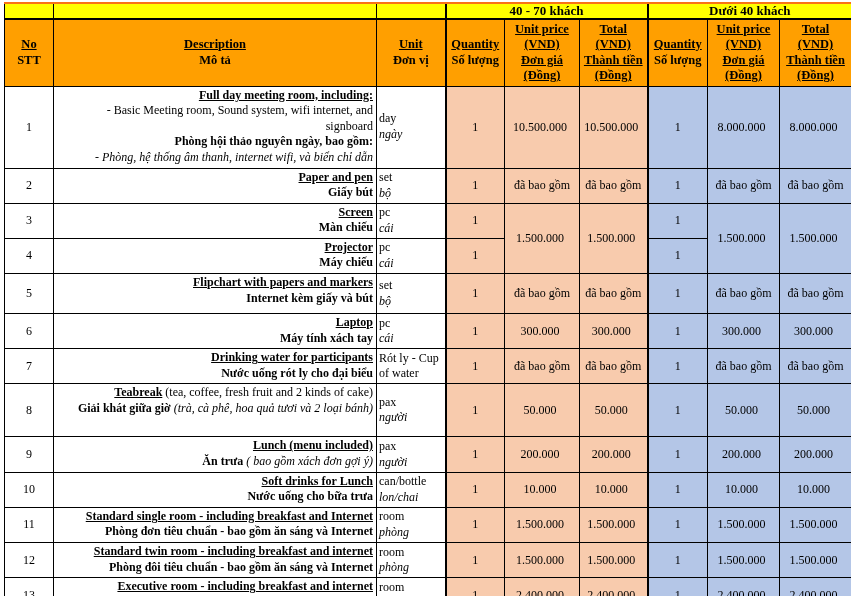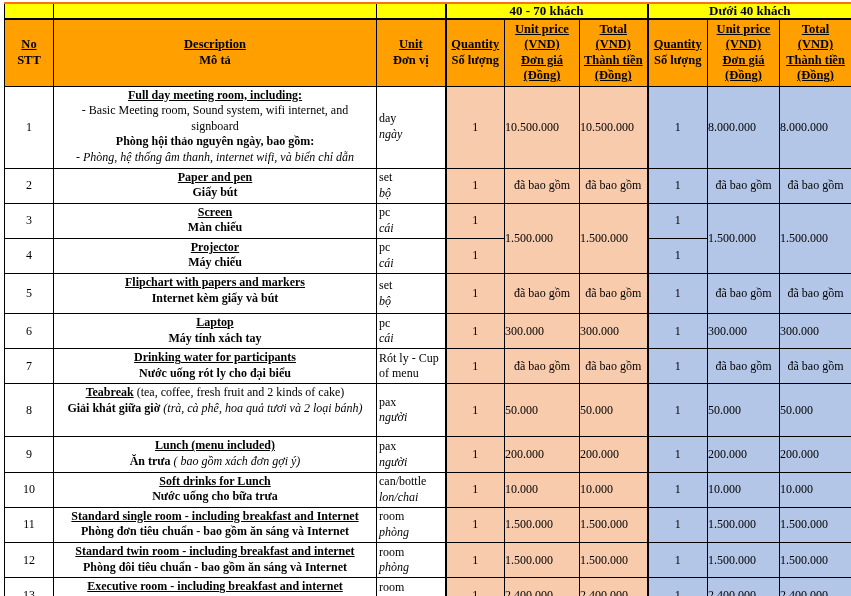--- a/index.html
+++ b/index.html
@@ -17,26 +17,26 @@
   }
   
   .oc{
     background:#FF9F00;text-align:center;vertical-align:middle;
     font-size:12.5px;line-height:1.25;padding:1px 2px;
   }
   
   .gsep{border-left:2px solid #000;}
   
   .c-no{text-align:center;vertical-align:middle;font-size:12px;background:#fff;}
-  .c-desc{vertical-align:top;text-align:center;padding:1px 3px 2px 3px;font-size:12px;line-height:1.3;background:#fff;}
+  .c-desc{vertical-align:top;text-align:right;padding:1px 3px 2px 3px;font-size:12px;line-height:1.3;background:#fff;}
   .c-unit{text-align:left;vertical-align:middle;font-size:12px;line-height:1.3;background:#fff;padding:0 2px;}
   .c-val{font-size:12px;vertical-align:middle;}
   .peach{background:#F8CBAD;}
   .blue{background:#B4C6E7;}
-  .num{text-align:left;padding-right:4px;}
+  .num{text-align:center;padding-right:4px;}
   .ctr{text-align:center;}
   .s-r{font-weight:normal;font-style:normal;}
   .s-b{font-weight:bold;text-decoration:underline;}
   .s-i{font-style:italic;}
   .s-bi{font-weight:bold;}
 </style>
 </head>
 <body>
 
 <div class="sheet">
@@ -208,21 +208,21 @@
           <td class="c-val blue num">300.000</td>
           <td class="c-val blue num">300.000</td>
         </tr>
         <tr style="height: 34px;">
           <td class="c-no">7</td>
           <td class="c-desc">
             <div><span class="s-b">Drinking water for participants</span></div>
             <div><span class="s-bi">Nước uống rót ly cho đại biểu</span></div>
           </td>
           <td class="c-unit">
-            <div><span class="s-r">Rót ly - Cup of menu</span></div>
+            <div><span class="s-r">Rót ly - Cup of water</span></div>
           </td>
           <td class="c-val ctr gsep peach">1</td>
           <td class="c-val peach ctr">đã bao gồm</td>
           <td class="c-val peach ctr">đã bao gồm</td>
           <td class="c-val ctr gsep blue">1</td>
           <td class="c-val blue ctr">đã bao gồm</td>
           <td class="c-val blue ctr">đã bao gồm</td>
         </tr>
         <tr style="height: 53px;">
           <td class="c-no">8</td>

